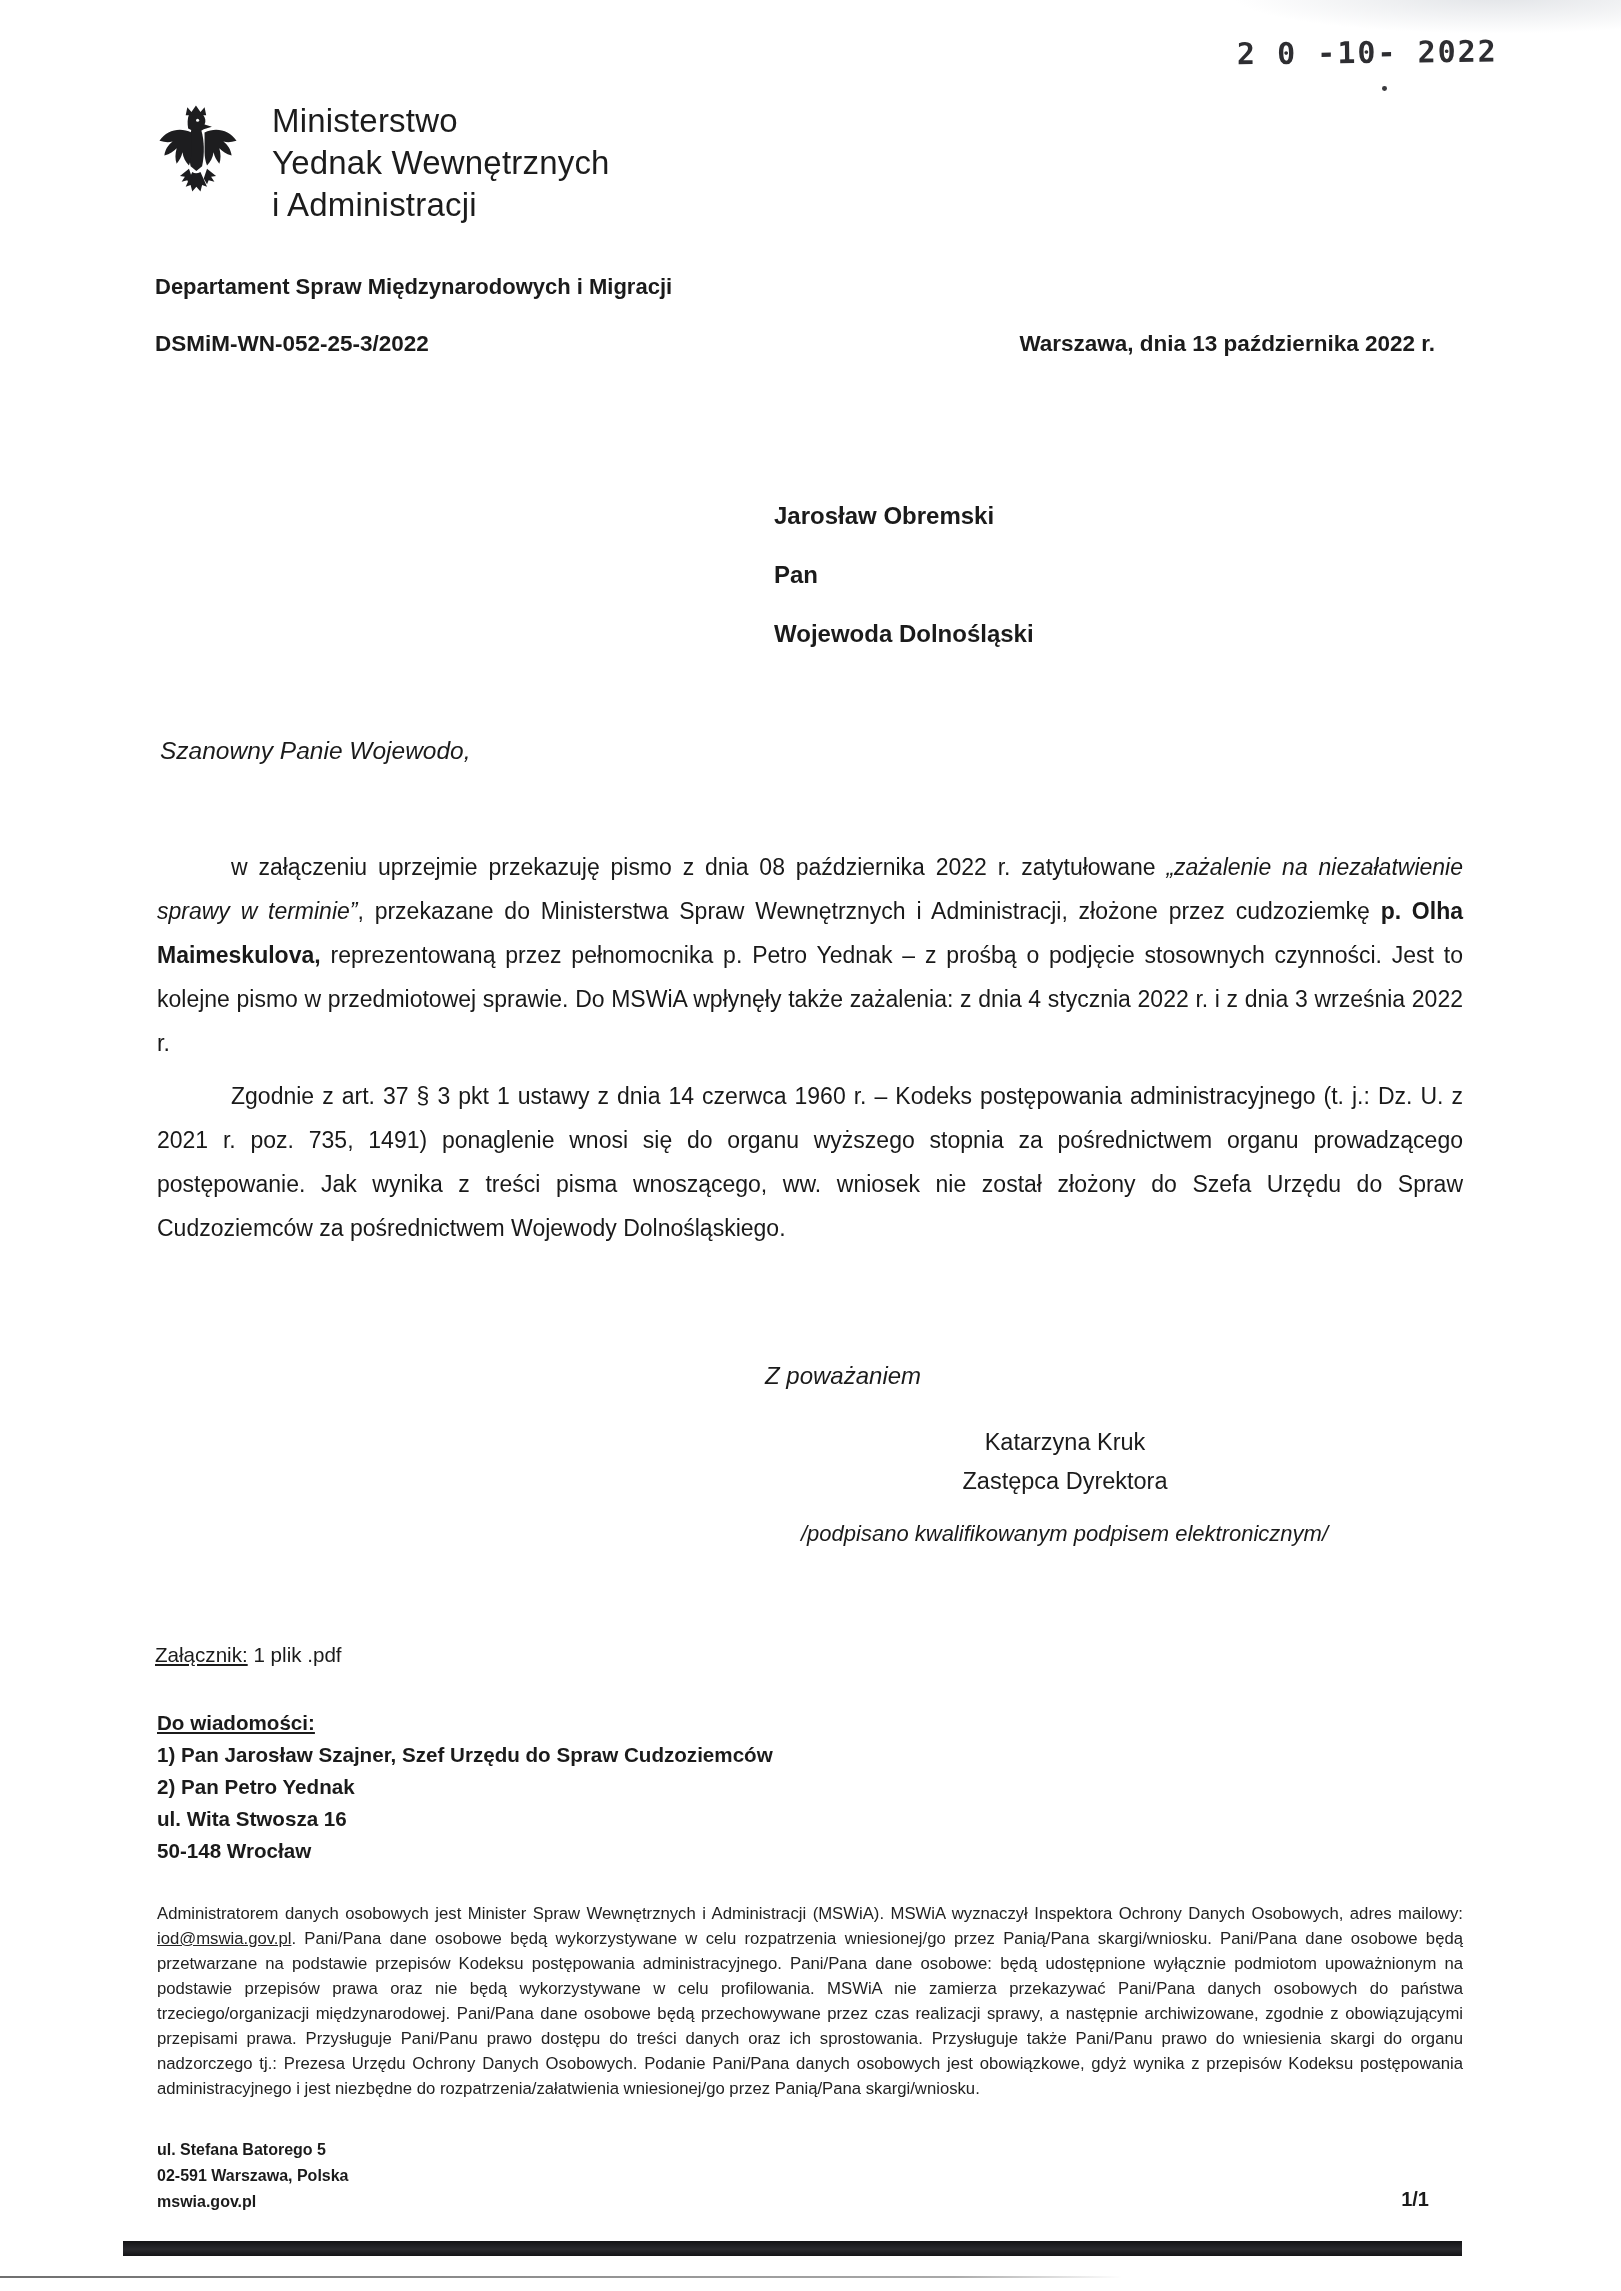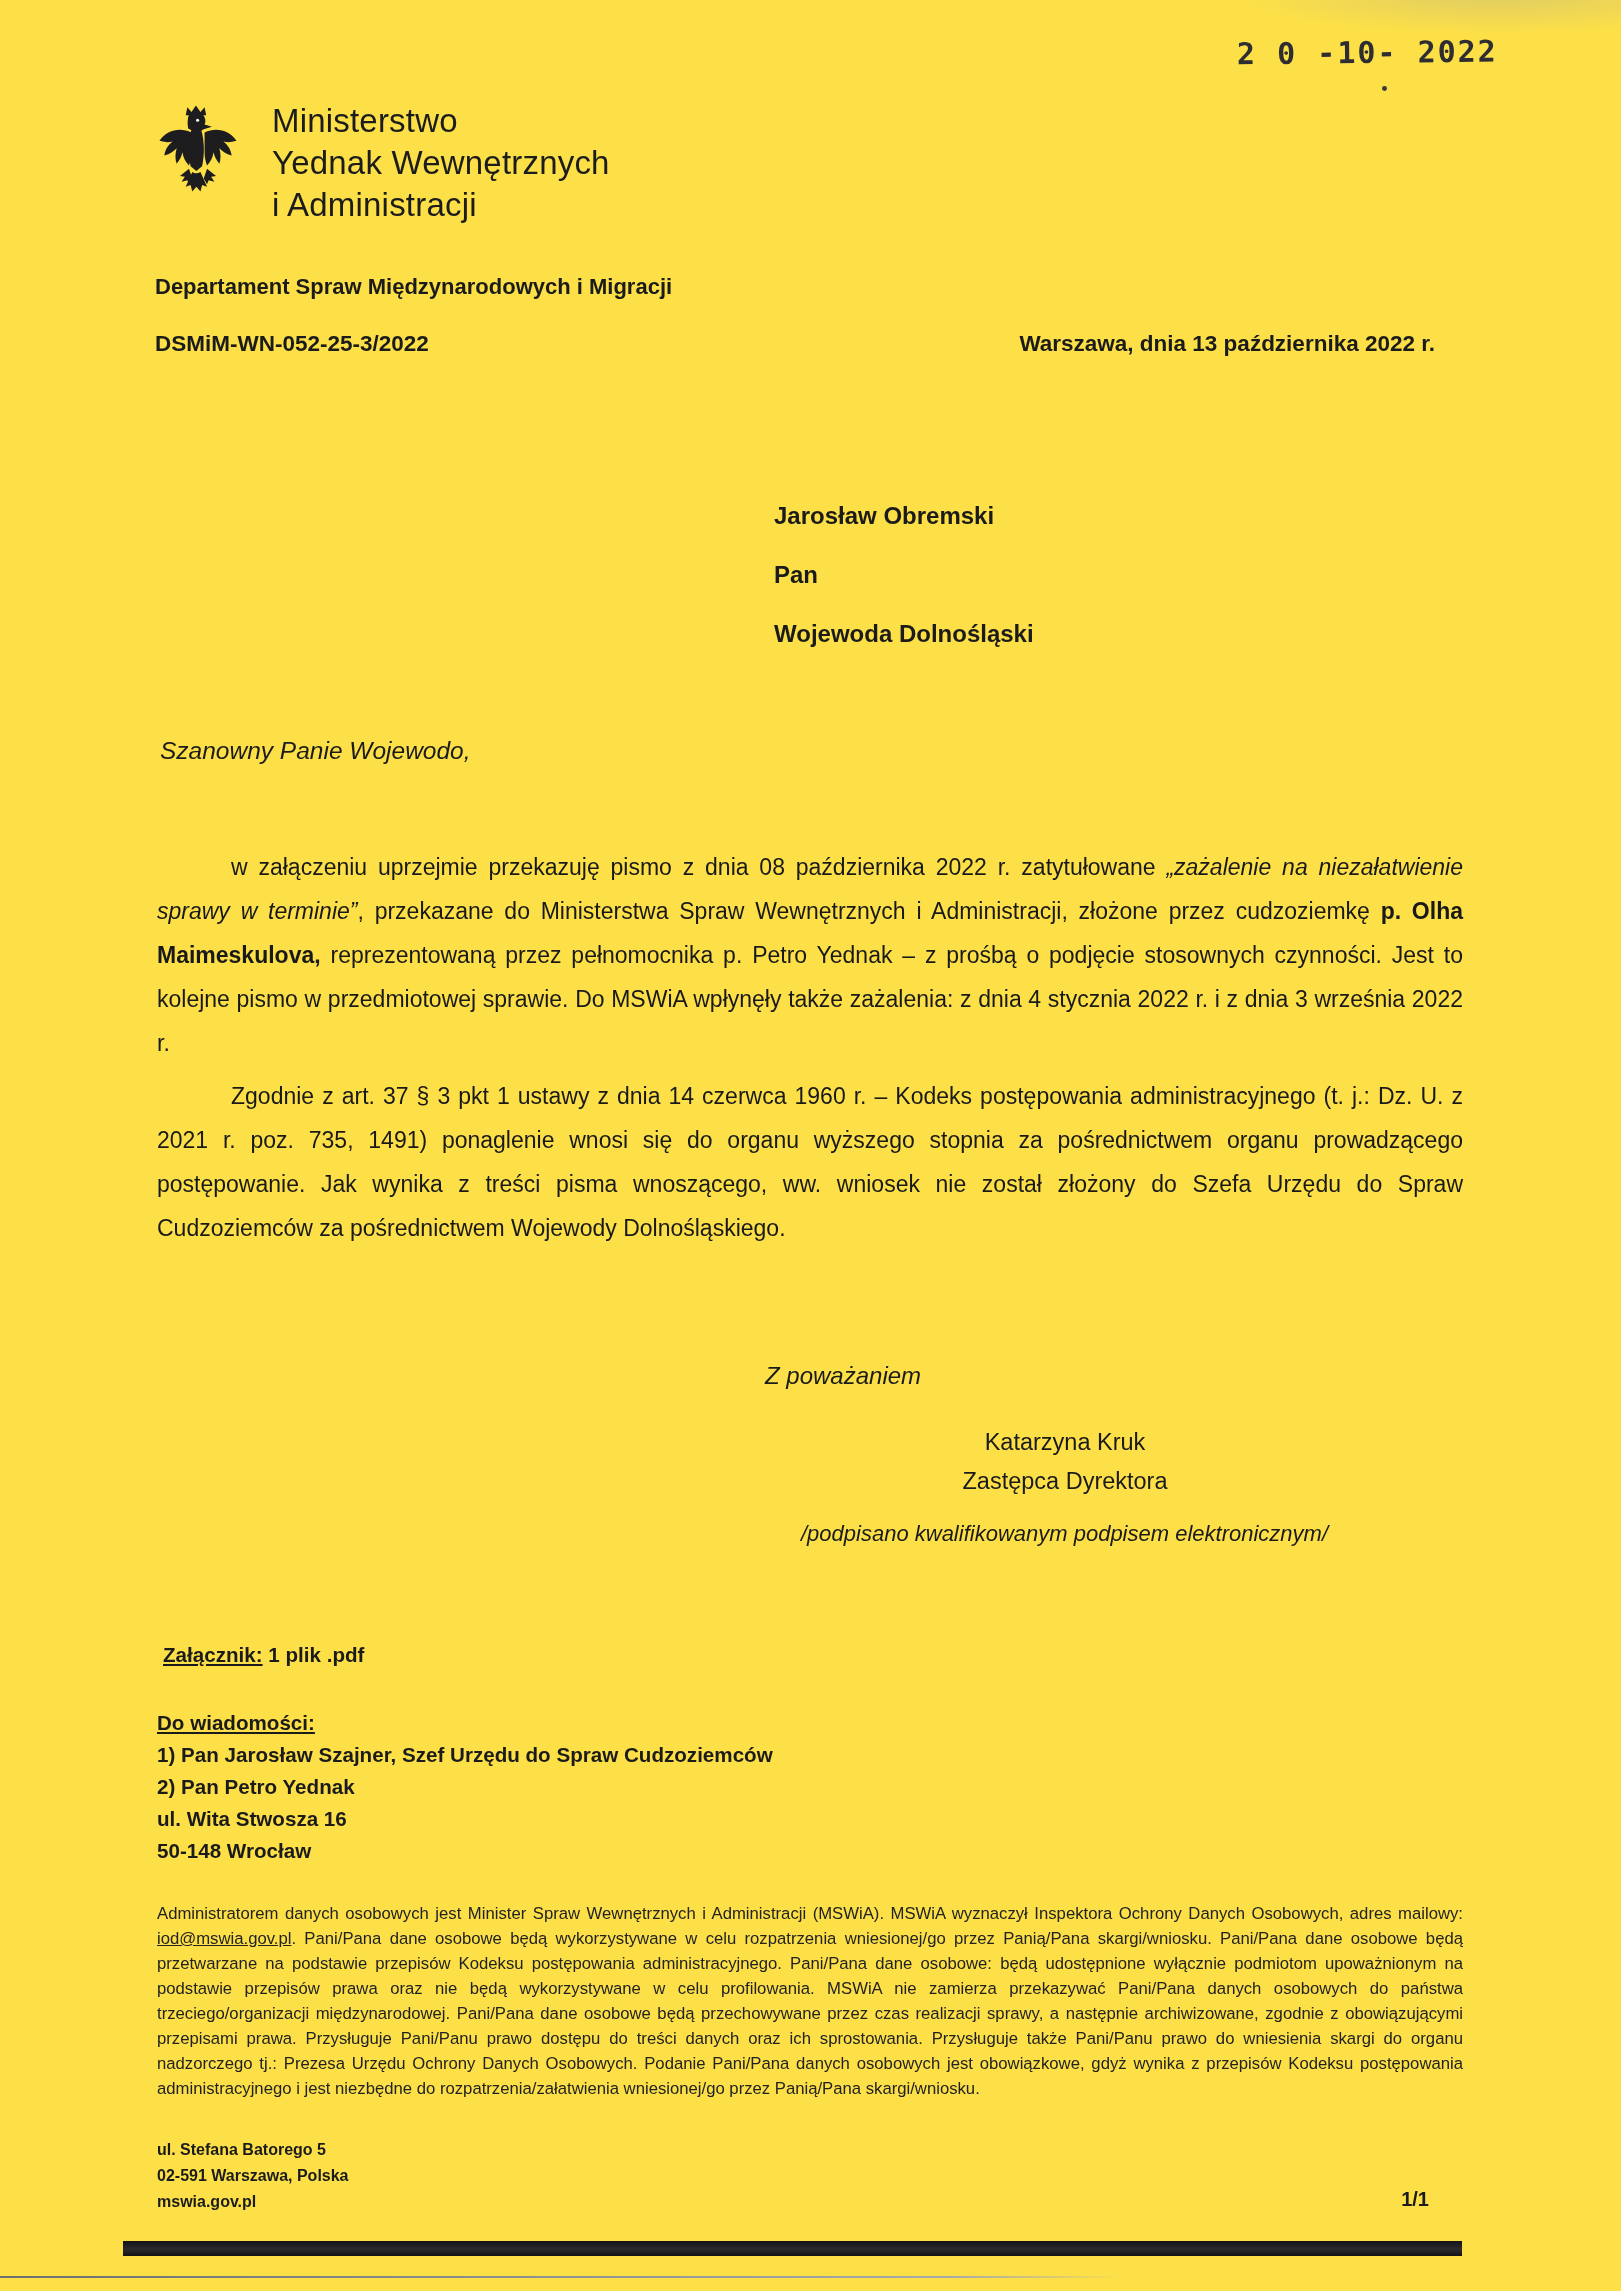--- a/index.html
+++ b/index.html
@@ -1,21 +1,21 @@
 <!DOCTYPE html>
 <html lang="pl"><head>
 <meta charset="utf-8">
 <title>Skan pisma MSWiA</title>
 <style>
   html,body { margin:0; padding:0; background:#e8e8e8; }
   .page {
     position:relative;
     width:1621px; height:2292px;
     margin:0 auto;
-    background:#fde047;
+    background:#ffffff;
     font-family:"Liberation Sans", sans-serif;
     color:#1b1b1b;
     overflow:hidden;
   }
   
   .scan-smudge {
     position:absolute; right:0; top:-13.7px; width:412px; height:51px;
     background:radial-gradient(ellipse at 70% 20%, rgba(150,158,170,0.28), rgba(150,158,170,0) 65%);
     pointer-events:none;
   }
@@ -53,21 +53,21 @@
   .par1 { top:845px; }
   .par2 { top:1074px; }
 
   .valediction { position:absolute; left:765px; top:1362px; width:600px; text-align:left;
                  font-size:24px; font-style:italic; }
   .signer { position:absolute; left:765px; top:1423px; width:600px; text-align:center;
             font-size:23.5px; line-height:39px; }
   .sig-note { position:absolute; left:686px; top:1521px; width:757px; text-align:center;
               font-size:22px; font-style:italic; }
 
-  .attachment { position:absolute; left:163px; top:1643px; font-size:20.6px; font-weight:700; }
+  .attachment { position:absolute; left:155px; top:1643px; font-size:20.6px; font-weight:400; }
   .cc { position:absolute; left:157px; top:1707px; font-size:20.6px; font-weight:700; line-height:32px; }
   .u { text-decoration:underline; }
 
   .privacy {
     position:absolute; left:157px; top:1901px; width:1306px;
     font-size:16.7px; line-height:25px; text-align:justify; color:#222;
   }
 
   .footer-address { position:absolute; left:157px; top:2137px; font-size:16px; font-weight:700; line-height:26px; }
   .page-number { position:absolute; right:192px; top:2188px; font-size:20px; font-weight:700; }

